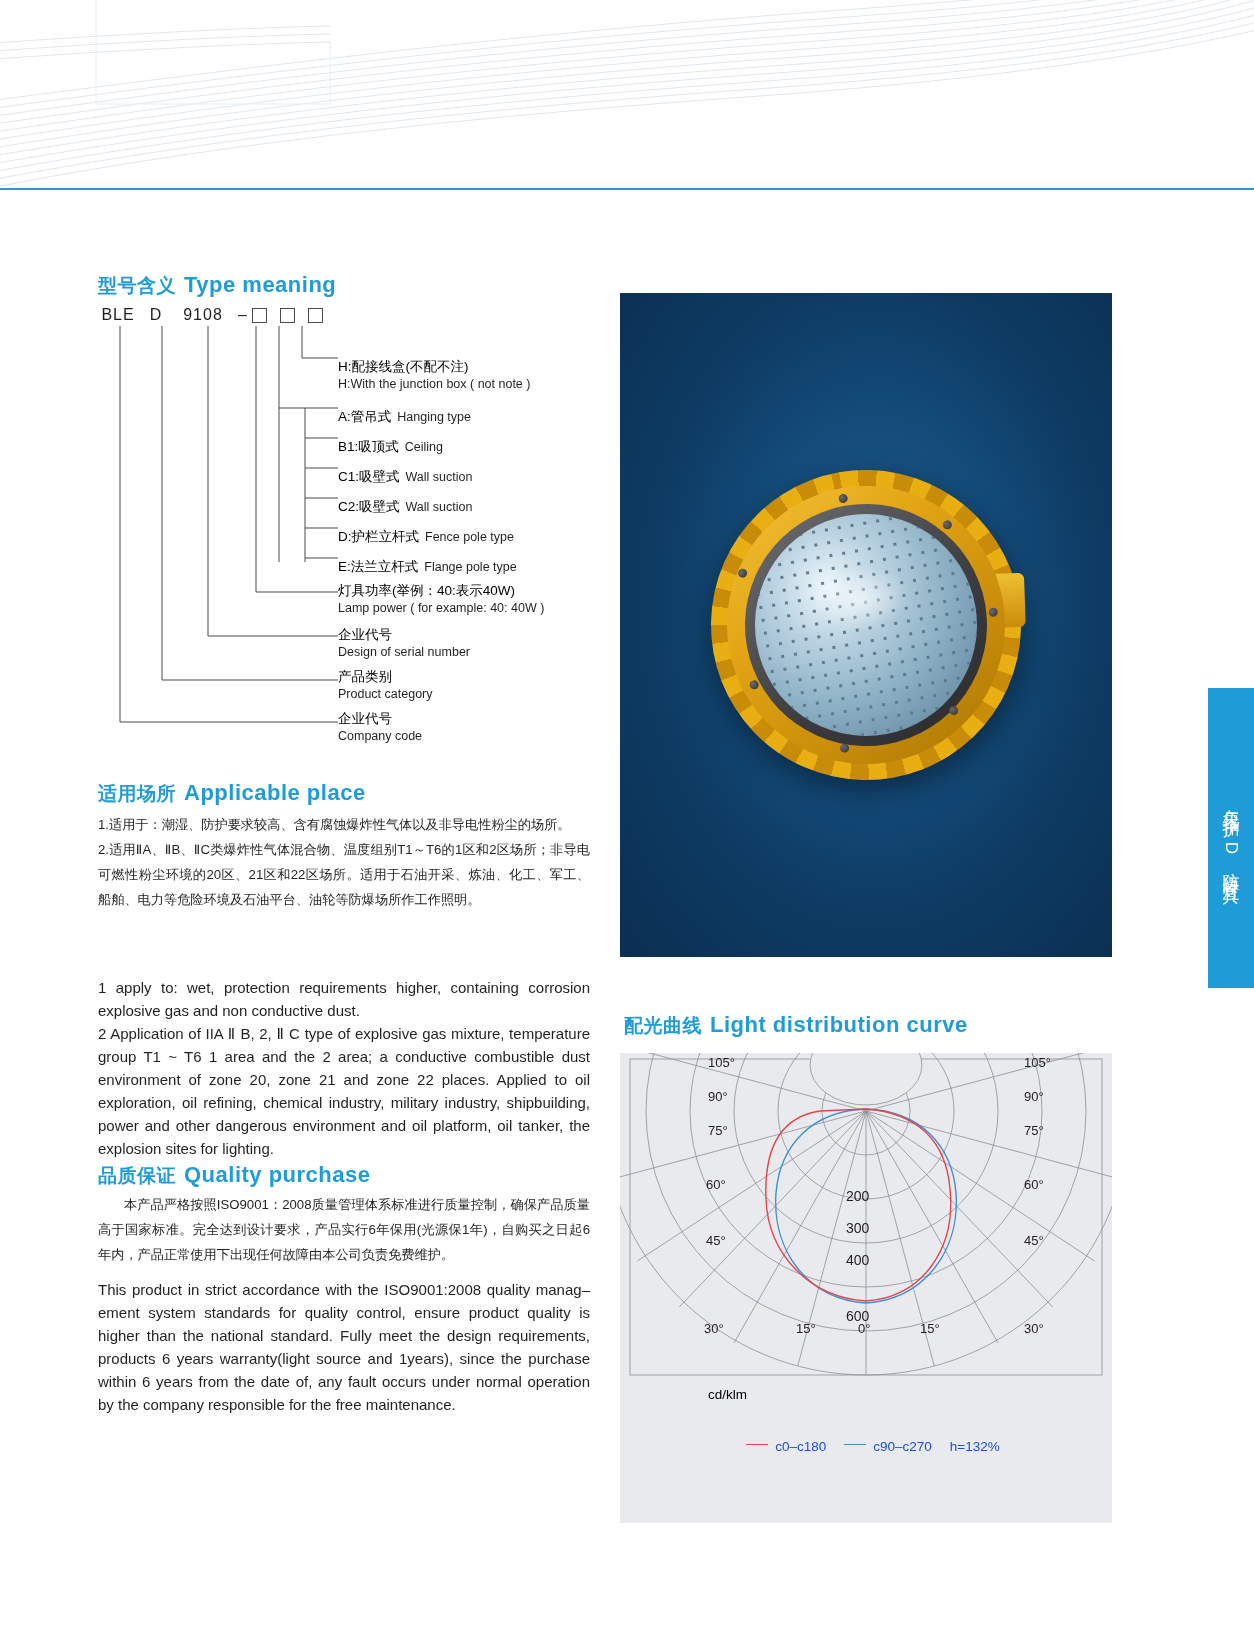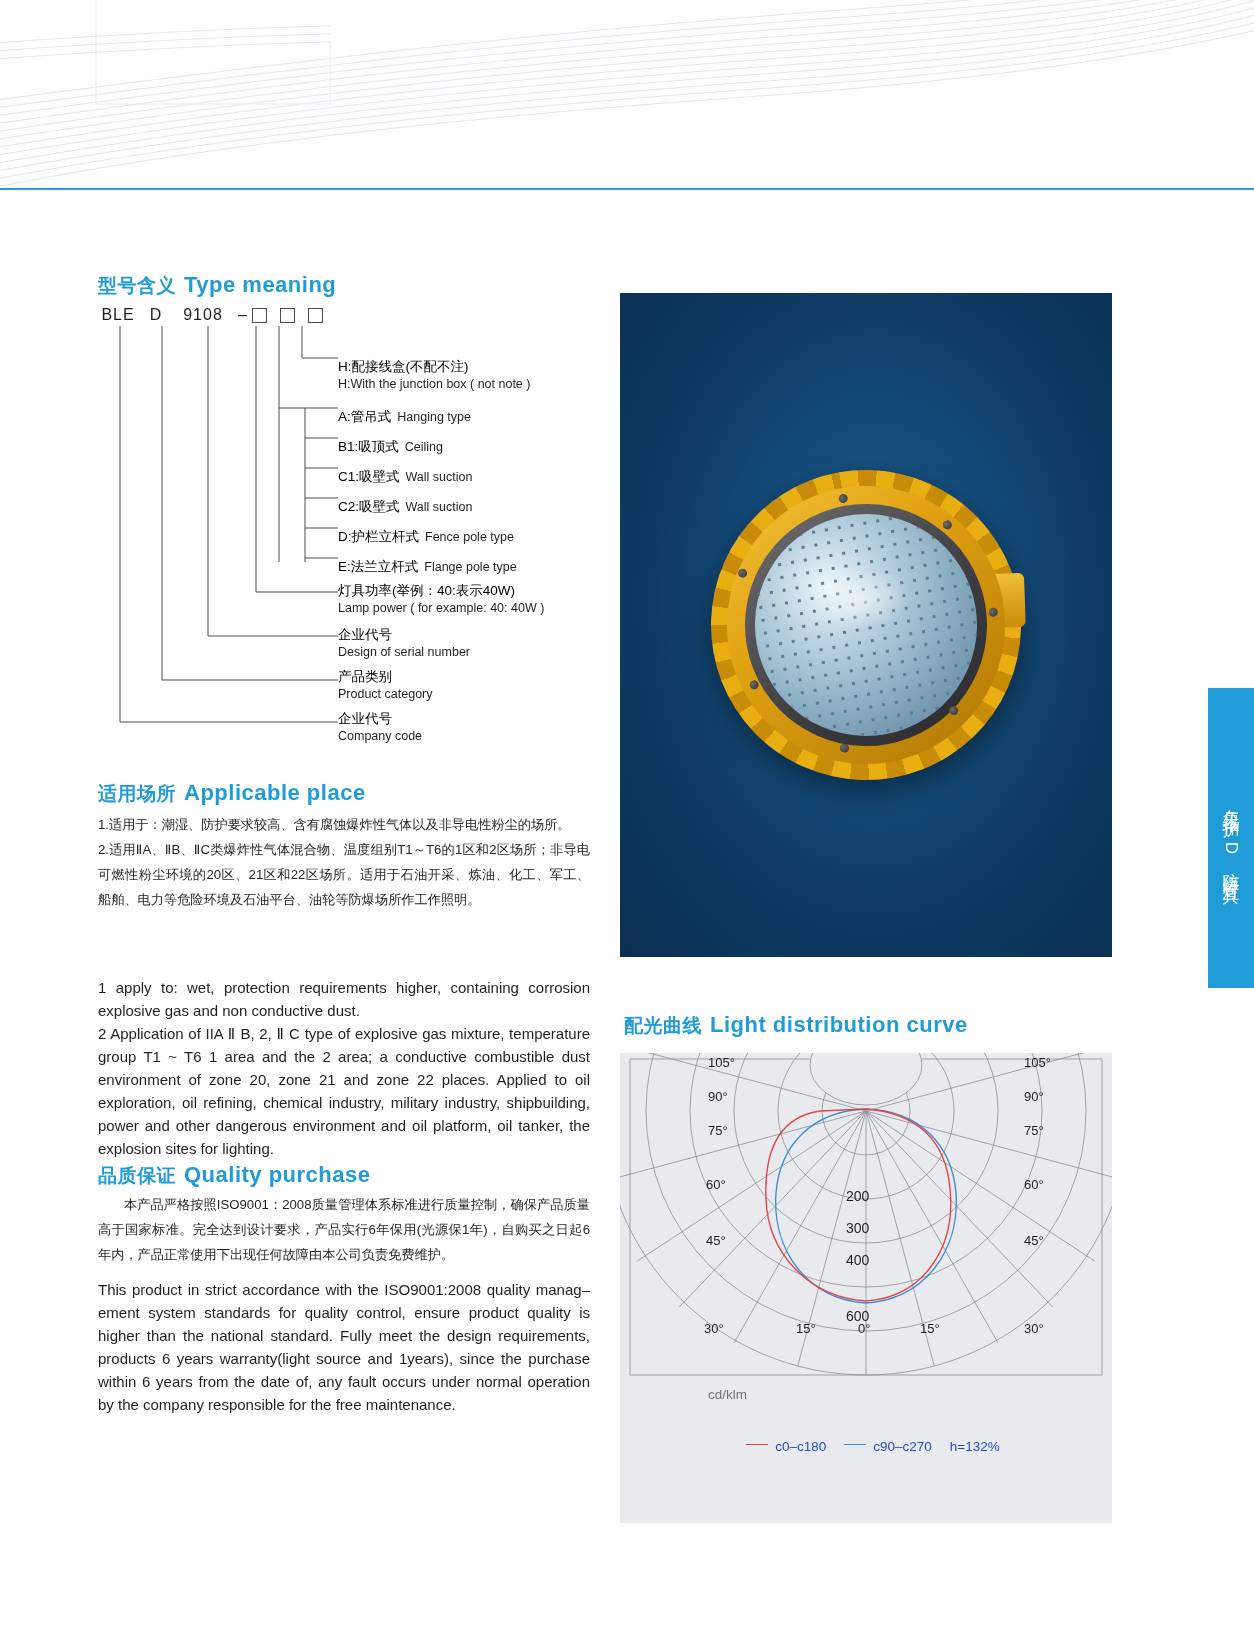--- a/index.html
+++ b/index.html
@@ -166,21 +166,21 @@
 
   
   #curve-head { left:624px; top:1012px; }
   .curve-panel {
     position:absolute; left:620px; top:1053px; width:492px; height:470px;
     background:#e9eaee;
   }
   .curve-svg { position:absolute; left:0; top:0; }
   .curve-unit {
     position:absolute; left:88px; top:334px;
-    font-size:13.5px; color:#737373;
+    font-size:13.5px; color:#000000;
   }
   .legend {
     position:absolute; left:16px; top:386px; width:492px;
     display:flex; align-items:center; justify-content:center;
     font-size:13.5px; color:#1d4ed8;
   }
   .legend .swatch {
     display:inline-block; width:22px; height:0; border-top:1.6px solid #e0474c;
     margin:0 7px 4px 0;
   }

